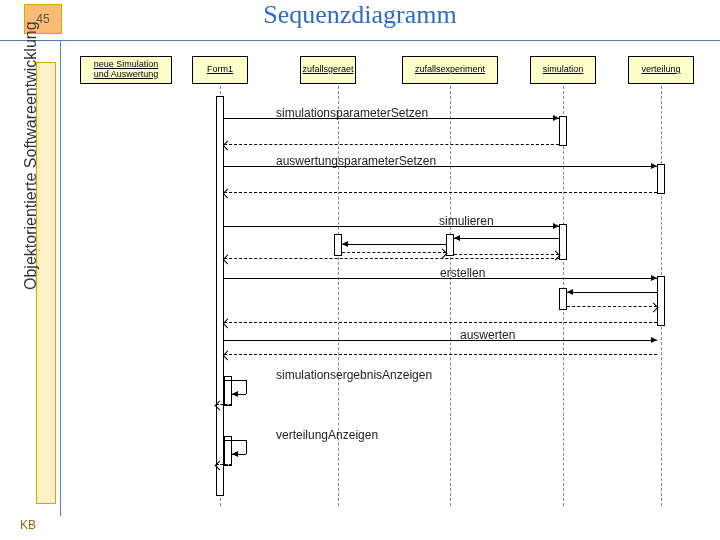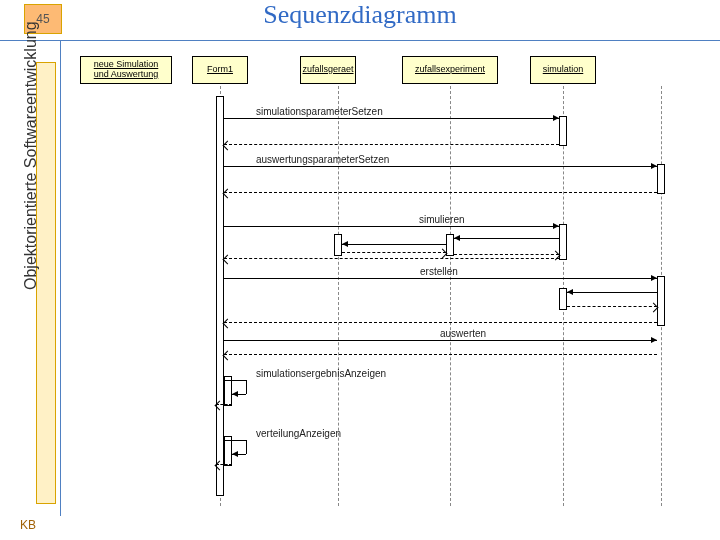--- a/index.html
+++ b/index.html
@@ -115,23 +115,24 @@
   }
   .activation {
     position: absolute;
     width: 8px;
     border: 1px solid #000;
     background: #fff;
     box-sizing: border-box;
   }
   .msg-label {
     position: absolute;
-    font-size: 10px;
+    font-size: 12px;
     color: #222;
     white-space: nowrap;
+    margin-left: 20px;
   }
   .msg-line {
     position: absolute;
     height: 1px;
     background: #000;
   }
   .arrow-r::after, .arrow-r-open::after {
     content: "";
     position: absolute;
     right: 0;
@@ -182,20 +183,21 @@
 <div class="side-label">Objektorientierte Softwareentwicklung</div>
 <div class="kb">KB</div>
 
 <div class="diagram">
 
   <div class="obj" style="left:0px; width:92px;">neue Simulation und Auswertung</div>
   <div class="obj" style="left:112px; width:56px;">Form1</div>
   <div class="obj" style="left:220px; width:56px;">zufallsgeraet</div>
   <div class="obj" style="left:322px; width:96px;">zufallsexperiment</div>
   <div class="obj" style="left:450px; width:66px;">simulation</div>
+  <div class="obj" style="left:548px; width:66px;">verteilung</div>
 
   <div class="lifeline" style="left:140px;"></div>
   <div class="lifeline" style="left:258px;"></div>
   <div class="lifeline" style="left:370px;"></div>
   <div class="lifeline" style="left:483px;"></div>
   <div class="lifeline" style="left:581px;"></div>
 
   <div class="activation" style="left:136px; top:40px; height:400px;"></div>
 
   <div class="activation" style="left:479px; top:60px; height:30px;"></div>

